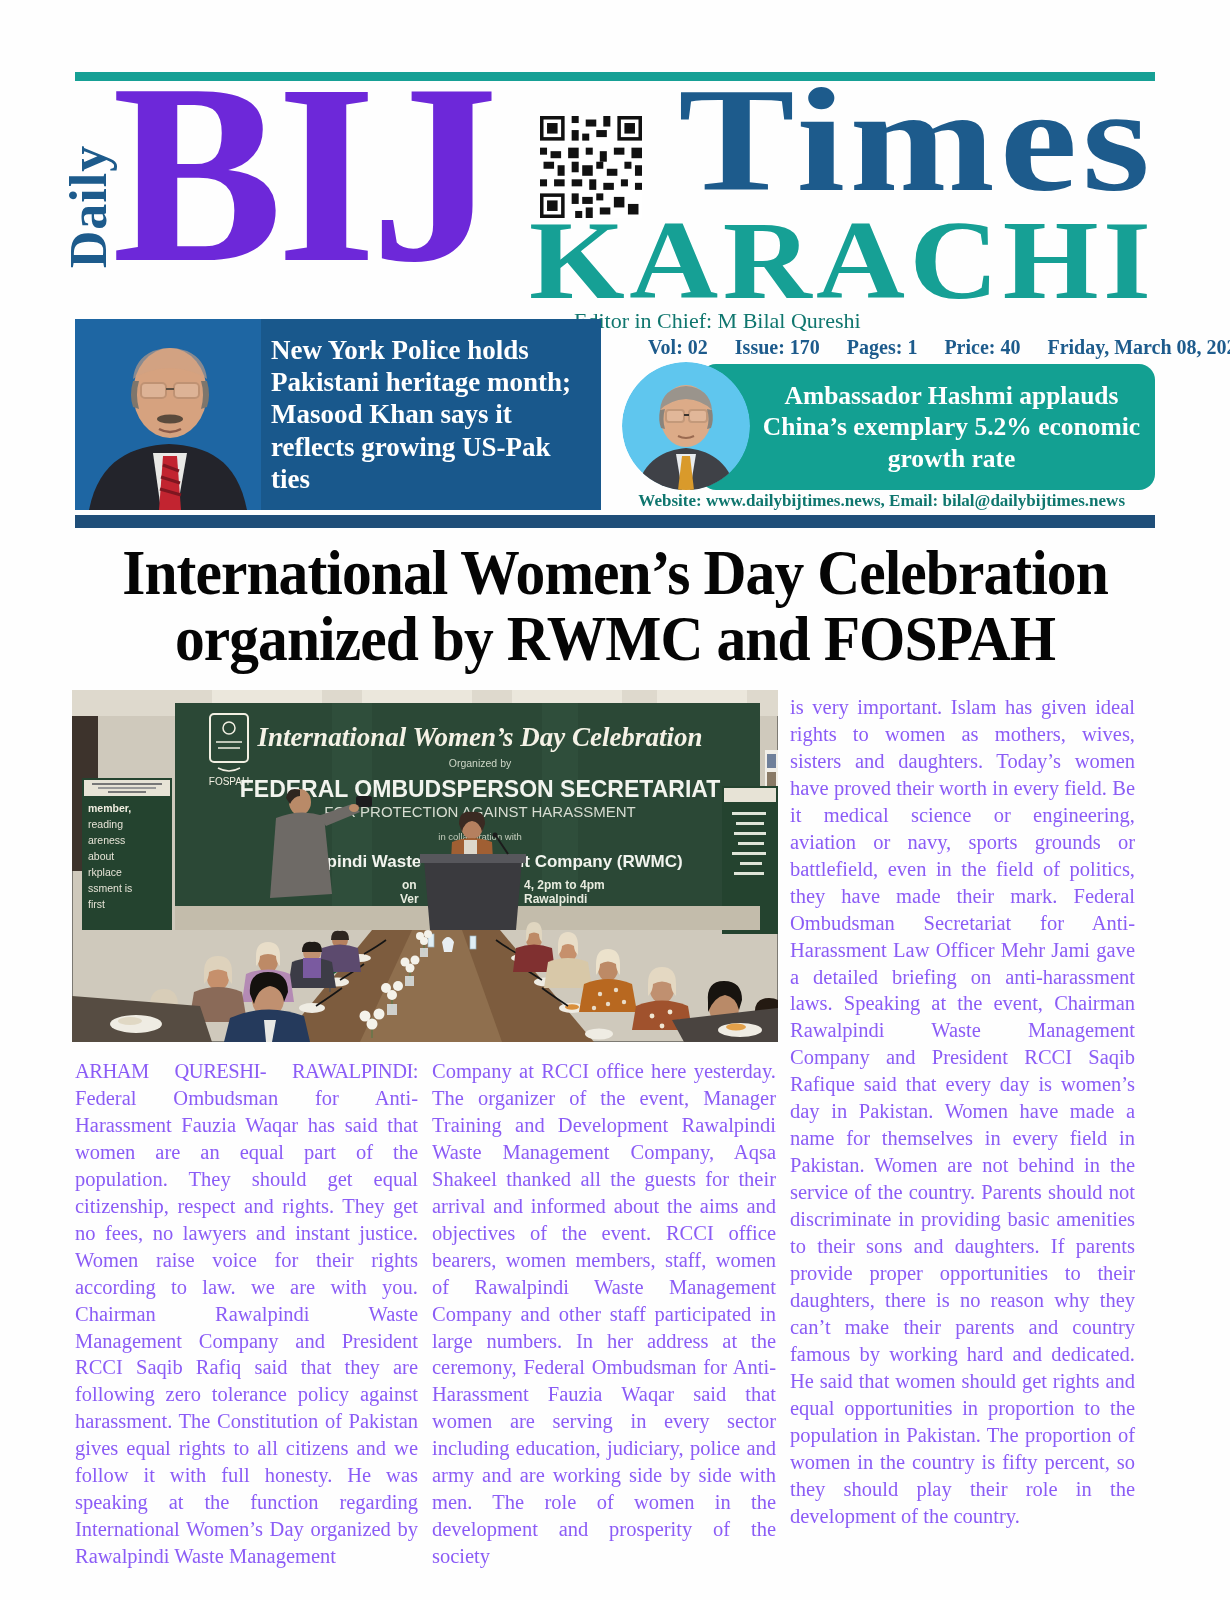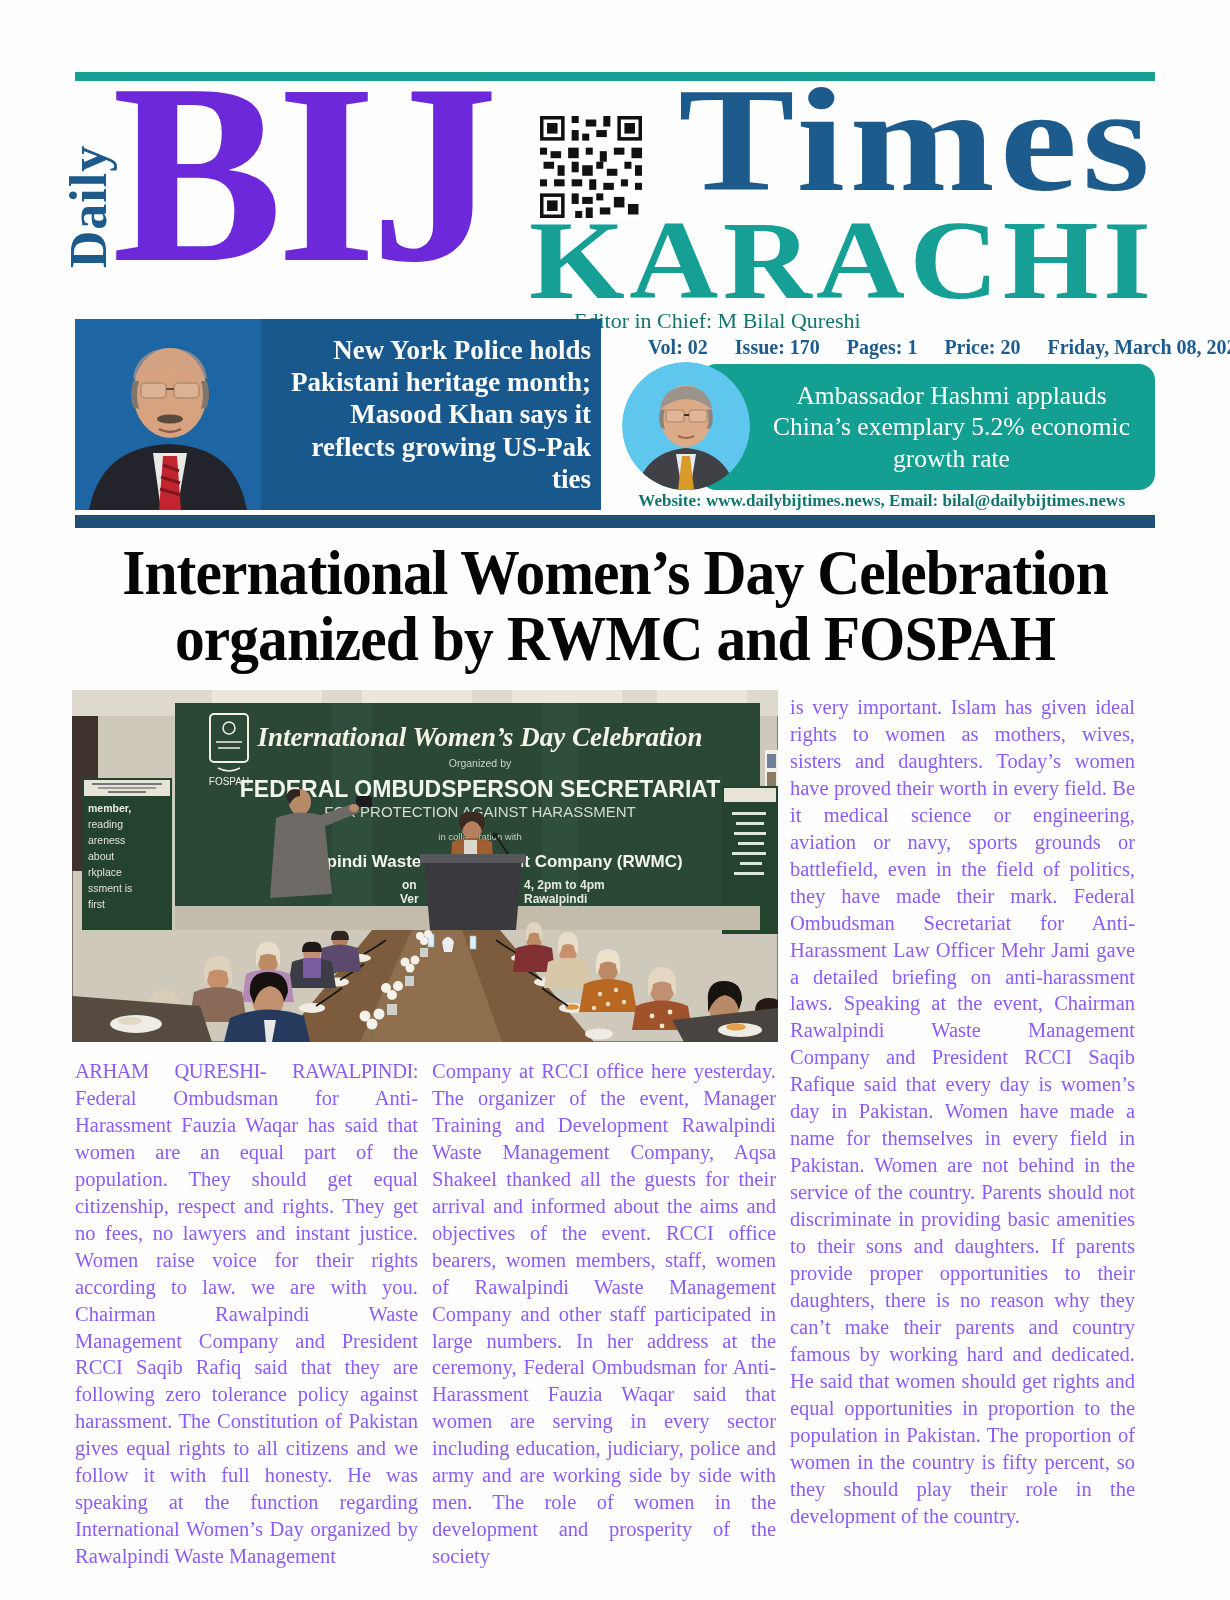--- a/index.html
+++ b/index.html
@@ -36,30 +36,30 @@
   .editor{position:absolute;left:574px;top:308px;font-size:22px;font-weight:normal;color:#0f766e;}
   .volline{
     position:absolute;left:648px;top:336px;display:flex;gap:27px;
     font-size:20px;font-weight:bold;color:#1D5B8C;white-space:nowrap;
   }
   
   .box-left{position:absolute;left:75px;top:319px;width:526px;height:191px;background:#19588C;}
   .box-left .photo{position:absolute;left:0;top:0;width:186px;height:191px;}
   .box-left .hl{
     position:absolute;left:192px;top:0;width:328px;height:100%;
-    display:flex;align-items:center;justify-content:center;text-align:right;
+    display:flex;align-items:center;justify-content:center;text-align:left;
     font-size:27px;line-height:1.2;font-weight:bold;color:#ffffff;padding:0 4px;box-sizing:border-box;
   }
   .box-right{
     position:absolute;left:700px;top:364px;width:455px;height:126px;background:#13A092;border-radius:16px;
     display:flex;align-items:center;justify-content:center;
   }
   .box-right .hl{
     width:100%;padding-left:58px;padding-right:10px;box-sizing:border-box;text-align:center;
-    font-size:25.5px;line-height:1.22;font-weight:normal;color:#ffffff;
+    font-size:25.5px;line-height:1.22;font-weight:bold;color:#ffffff;
   }
   .circle-photo{position:absolute;left:622px;top:362px;width:128px;height:128px;border-radius:50%;overflow:hidden;}
   .contact{position:absolute;right:105px;top:491px;font-size:17px;font-weight:bold;color:#0f766e;}
   .rule-navy{position:absolute;left:75px;top:515px;width:1080px;height:13px;background:#1F4E79;}
   
   .main-hl{
     position:absolute;left:45px;top:540px;width:1140px;text-align:center;
     font-size:64px;line-height:1.03;font-weight:bold;color:#050505;letter-spacing:-1px;
     transform:scaleX(0.93);transform-origin:center top;
   }
@@ -140,21 +140,21 @@
   </svg>
 
   <div class="times">Times</div>
   <div class="karachi">KARACHI</div>
 
   <div class="editor">Editor in Chief: M Bilal Qureshi</div>
   <div class="volline">
     <span>Vol: 02</span>
     <span>Issue: 170</span>
     <span>Pages: 1</span>
-    <span>Price: 20</span>
+    <span>Price: 40</span>
     <span>Friday, March 08, 2024</span>
   </div>
 
   <div class="box-left">
     <svg class="photo" viewBox="0 0 186 191">
       <rect width="186" height="191" fill="#1e66a3"></rect>
       <ellipse cx="42" cy="168" rx="15" ry="19" fill="#d6a27f"></ellipse>
       <path d="M14,191 C24,140 58,127 94,125 C132,127 162,140 172,191 Z" fill="#23242b"></path>
       <polygon points="78,134 112,134 102,191 86,191" fill="#e9e9e6"></polygon>
       <polygon points="88,137 102,137 106,191 84,191" fill="#c22430"></polygon>

